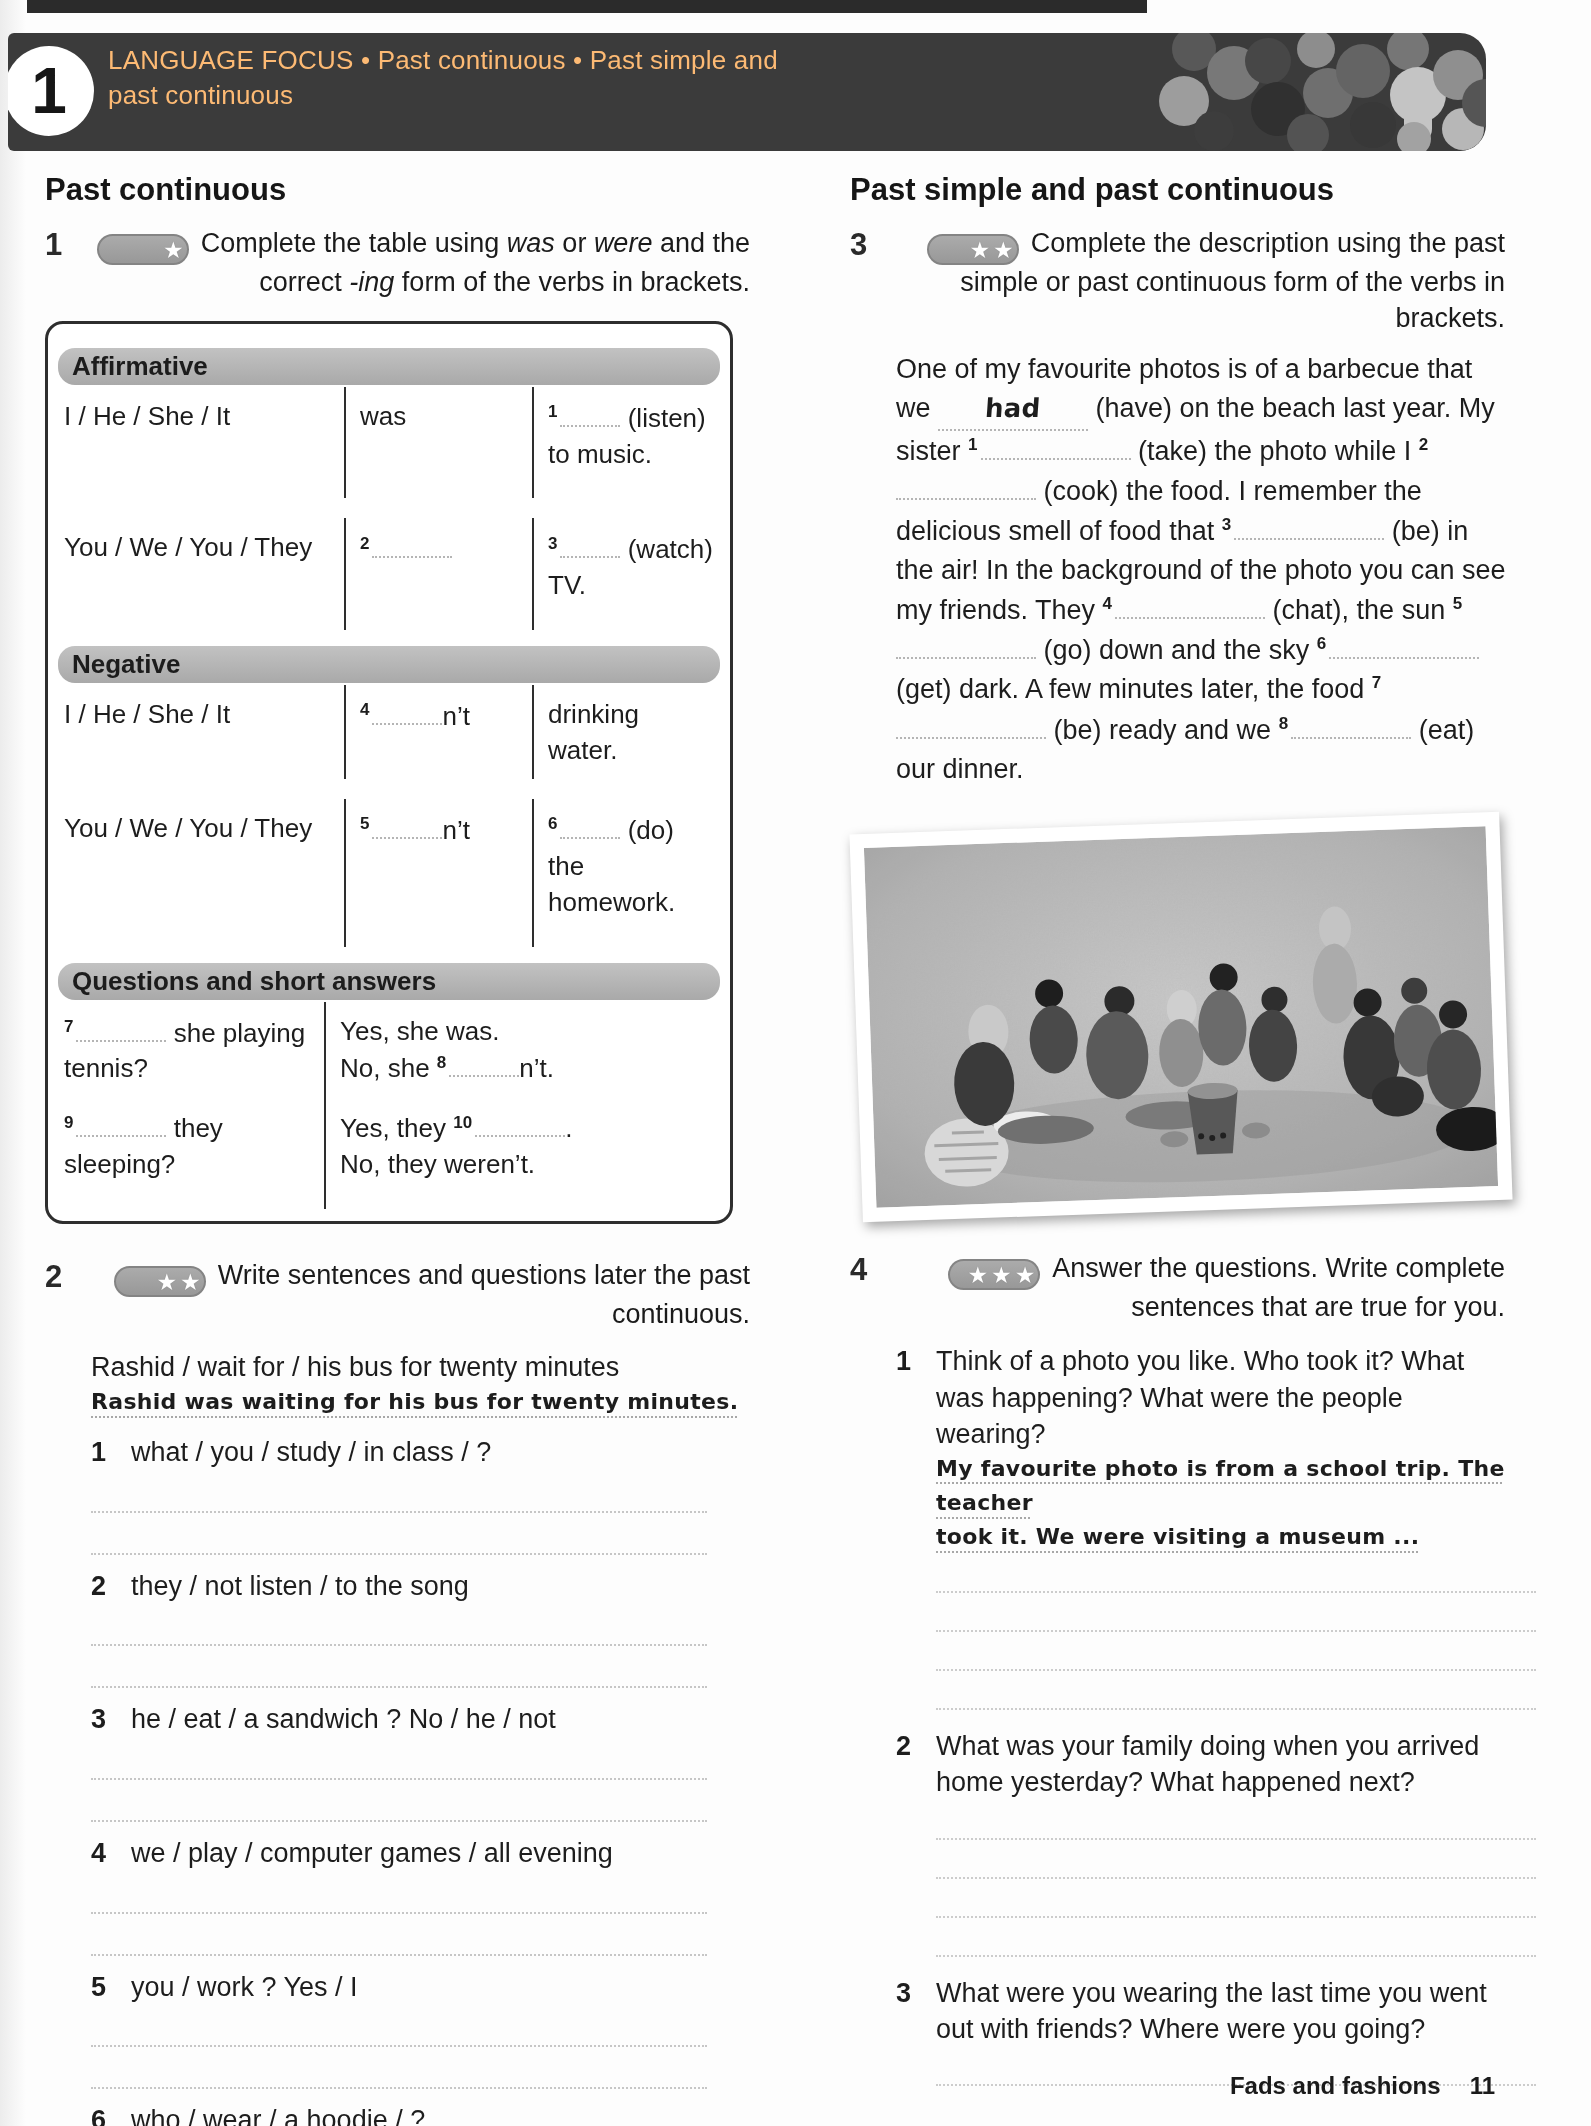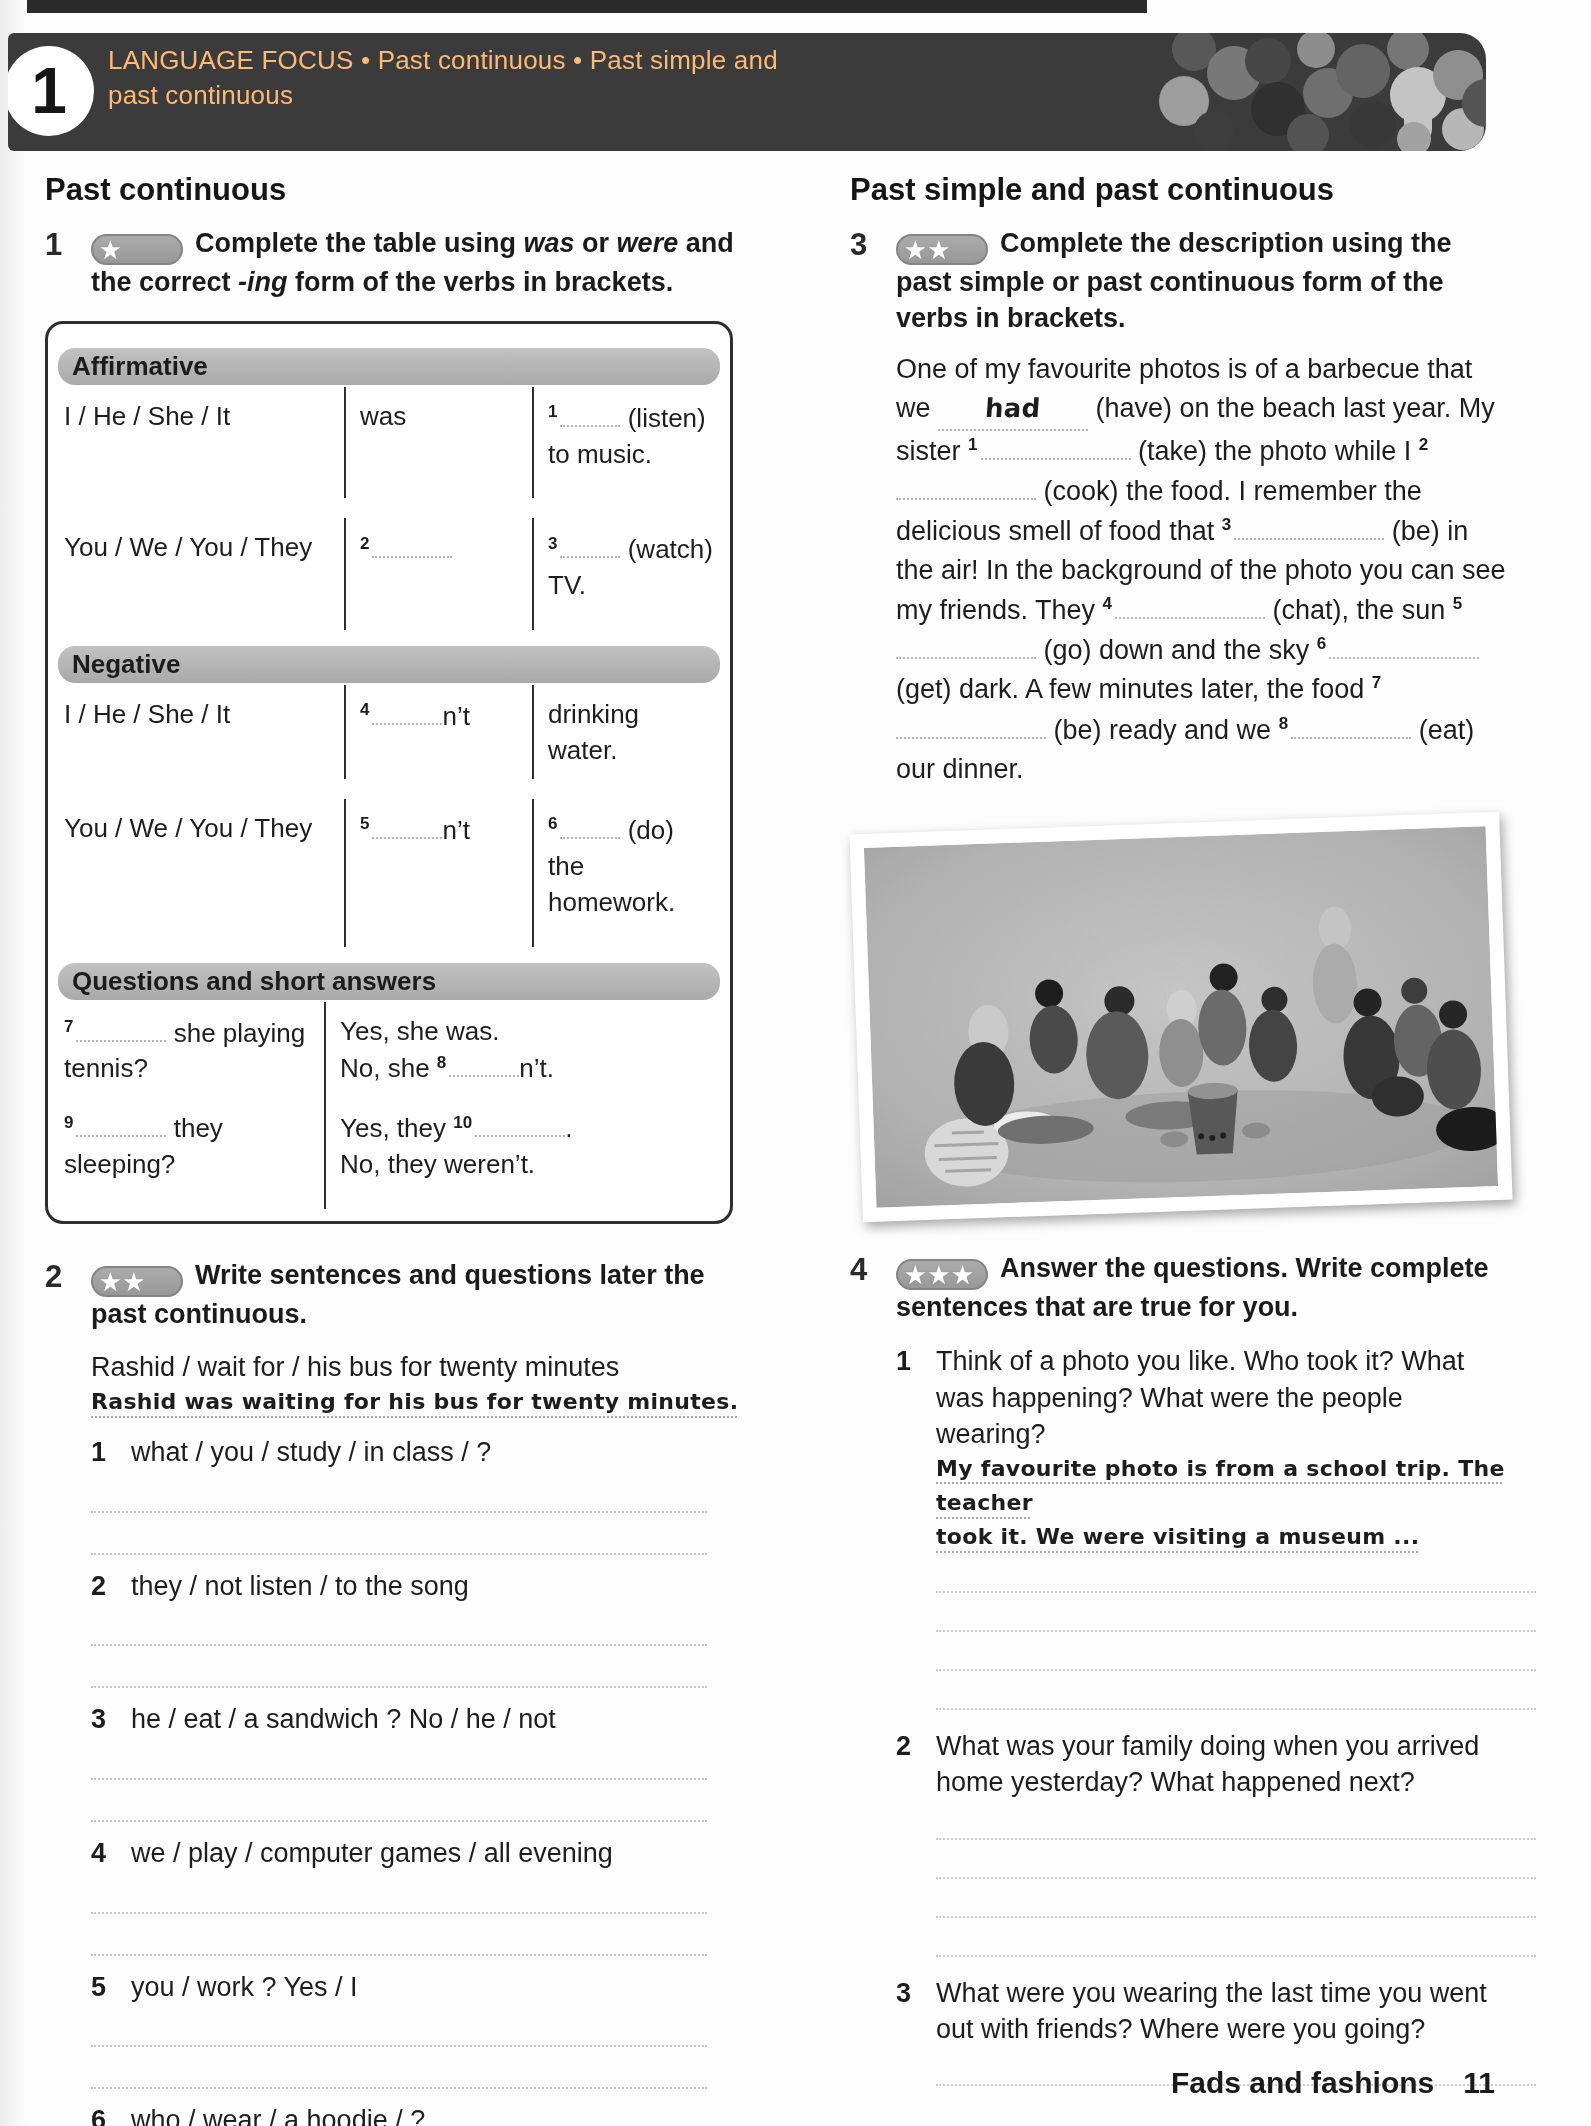--- a/index.html
+++ b/index.html
@@ -19,21 +19,21 @@
   .deco{position:absolute;right:0;top:0;height:118px;}
   
   .content{position:absolute;top:172px;left:45px;width:1460px;display:flex;}
   .col-left{width:705px;}
   .col-right{width:655px;margin-left:100px;}
   h2.sec{font-size:31px;font-weight:700;margin:0 0 18px 0;color:#161616;}
   
   .ex{margin-top:6px;}
   .ex-head{display:flex;}
   .ex-num{width:46px;font-size:31px;font-weight:700;padding-top:1px;color:#2a2a2a;}
-  .ex-body{flex:1;font-size:27px;font-weight:700;line-height:1.32;color:#1b1b1b;}
+  .ex-body{flex:1;font-size:27px;font-weight:400;line-height:1.32;color:#1b1b1b;text-align:right;}
   .badge{display:inline-block;width:92px;height:31px;background:linear-gradient(#ababab,#989898);
         border:2px solid #848484;border-radius:17px;line-height:29px;padding-left:7px;
         box-sizing:border-box;color:#ffffff;font-size:23px;letter-spacing:3px;
         vertical-align:-6px;margin-right:12px;text-shadow:0 0 1px #777;}
   
   .gram-table{margin-top:20px;border:3px solid #2e2e2e;border-radius:18px;background:#fff;
         padding:8px 8px 12px 8px;width:688px;box-sizing:border-box;}
   .tbl-bar{background:linear-gradient(#c2c2c2,#a9a9a9);border-radius:17px;font-weight:700;
         font-size:26px;color:#1c1c1c;padding:3px 0 3px 14px;margin:16px 2px 2px 2px;}
   .tbl-grid3{display:grid;grid-template-columns:268px 168px 1fr;gap:20px;}
@@ -61,21 +61,21 @@
   
   .desc{margin:14px 0 0 46px;font-size:27px;line-height:1.45;width:612px;}
   .photo-frame{margin:34px 0 0 6px;width:622px;background:#fff;padding:14px;
       box-shadow:3px 5px 12px rgba(0,0,0,0.35);transform:rotate(-2deg);}
   .photo-frame svg{display:block;}
   .ex4-item{display:flex;margin:18px 0 0 46px;font-size:27px;line-height:1.34;}
   .ex4-lines{margin-left:86px;width:600px;}
   .dotline4{border-bottom:2px dotted #cccccc;height:37px;}
   
   .footer{position:absolute;right:96px;bottom:26px;display:flex;align-items:flex-start;
-      font-size:30px;font-weight:700;color:#1a1a1a;}
+      font-size:24px;font-weight:700;color:#1a1a1a;}
   .footer .pg{margin-left:29px;}
 </style>
 </head>
 <body>
 
 <div class="page">
   <div class="top-strip"></div>
 
   <div class="header">
     <div class="header-title">

